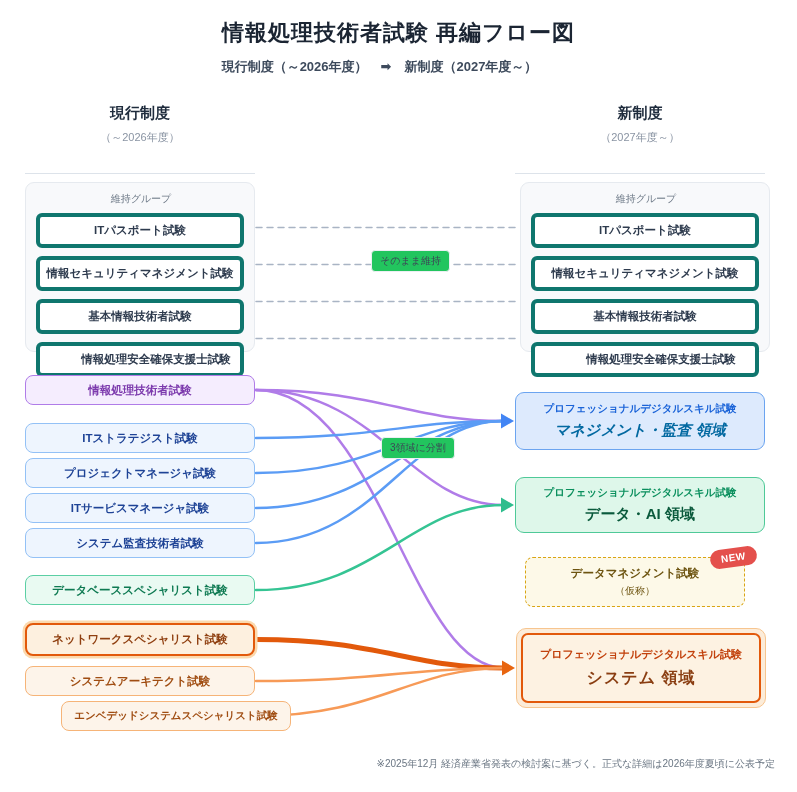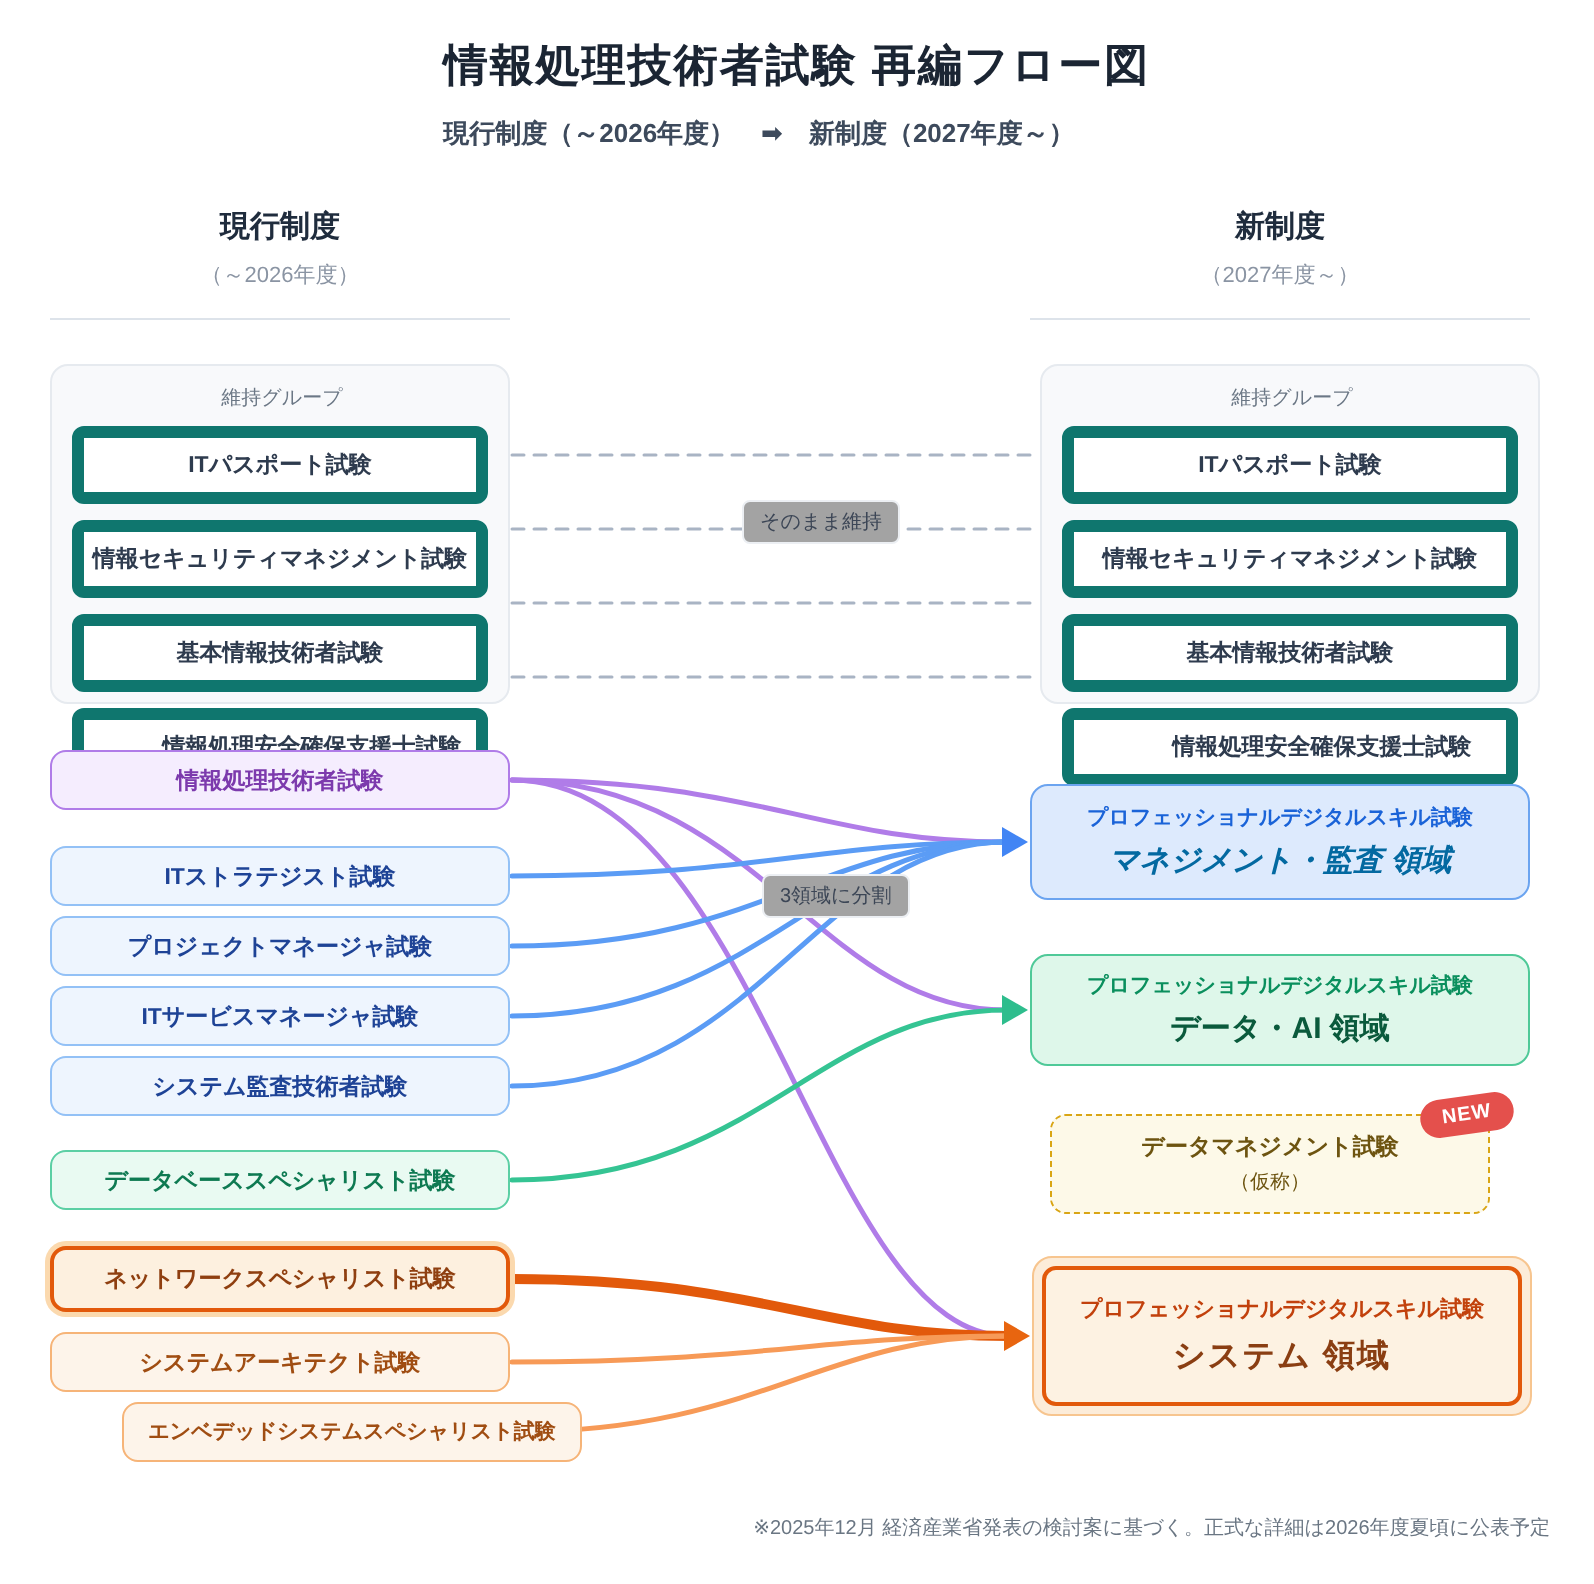--- a/index.html
+++ b/index.html
@@ -3,26 +3,26 @@
 <meta charset="utf-8">
 <style>
   html,body{margin:0;padding:0;background:#ffffff;}
   body{font-family:"Liberation Sans","DejaVu Sans",sans-serif;}
   #canvas{position:relative;width:797px;height:792px;margin:0 auto;background:#ffffff;overflow:hidden;}
   #wires{position:absolute;left:0;top:0;z-index:1;}
   .abs{position:absolute;box-sizing:border-box;}
   .z2{z-index:2;text-align:center;}
   .page-title{left:0;top:18px;width:797px;text-align:center;font-size:22px;font-weight:700;color:#1b2533;letter-spacing:1px;}
   .page-subtitle{left:0;top:58px;width:759px;text-align:center;font-size:13px;font-weight:700;color:#3d4a5c;}
-  .col-head{text-align:center;border-bottom:1px solid #dde3ea;padding-bottom:14px;}
+  .col-head{text-align:center;border-bottom:1px solid #dde3ea;padding-bottom:28px;}
   .col-head .t{font-size:15px;font-weight:700;color:#1f2c3d;}
   .col-head .s{font-size:11px;color:#8a94a3;margin-top:7px;}
   .keep-group{background:#f8f9fb;border:1px solid #e6eaef;border-radius:9px;padding:8px 10px;}
   .keep-label{font-size:10px;color:#6b7785;margin:1px 0 7px 2px;}
-  .keep-item{height:27px;background:#ffffff;border:6px solid #0f766e;border-radius:6px;display:flex;align-items:center;justify-content:center;font-size:11.5px;font-weight:600;color:#2e3b4e;margin-bottom:8px;}
+  .keep-item{height:27px;background:#ffffff;border:4px solid #0f766e;border-radius:6px;display:flex;align-items:center;justify-content:center;font-size:11.5px;font-weight:600;color:#2e3b4e;margin-bottom:8px;}
   .keep-item:last-child{margin-bottom:0;padding-left:32px;}
   .exam{width:230px;height:30px;border-radius:8px;display:flex;align-items:center;justify-content:center;font-size:11.5px;font-weight:700;}
   .t-purple{background:#f5edfe;border:1.5px solid #b07ce8;color:#7c3aad;}
   .t-blue{background:#eef5fe;border:1.5px solid #93c1f6;color:#1e4396;}
   .t-green{background:#e9faf2;border:1.5px solid #5bcfa4;color:#0e7a52;}
   .t-orange-strong{background:#fdf0df;border:2.5px solid #e2590b;color:#8f3f10;box-shadow:0 0 0 2.5px #fbd9ae;height:33px;}
   .t-orange{background:#fdf4ea;border:1.5px solid #f6b478;color:#a04d12;}
   .small-text{font-size:10.5px;margin-left:36px;}
   .newbox{display:flex;flex-direction:column;align-items:center;justify-content:center;border-radius:9px;}
   .newbox .hd{font-size:10.5px;font-weight:700;margin-bottom:5px;}
@@ -34,21 +34,21 @@
   .b-data .hd{color:#0a8f5d;}
   .b-data .ttl{color:#0a5a3c;}
   .b-datamgmt{background:#fdf9e8;border:1.5px dashed #d9a514;border-radius:8px;display:flex;flex-direction:column;align-items:center;justify-content:center;}
   .b-datamgmt .ttl{font-size:11.5px;font-weight:700;color:#6d5410;}
   .b-datamgmt .sub{font-size:10px;color:#6d5410;margin-top:3px;}
   .badge-new{position:absolute;right:-13px;top:-10px;background:#e4504c;color:#ffffff;font-size:10px;font-weight:700;padding:4px 11px;border-radius:12px;transform:rotate(-8deg);letter-spacing:.5px;}
   .b-system-outer{background:#fcecd9;border:1px solid #f7c58f;border-radius:10px;padding:4px;}
   .b-system-inner{width:100%;height:100%;box-sizing:border-box;background:#fdf2e2;border:2px solid #e2590b;border-radius:7px;display:flex;flex-direction:column;align-items:center;justify-content:center;}
   .b-system-inner .hd{font-size:11px;font-weight:700;color:#c2410c;margin-bottom:6px;}
   .b-system-inner .ttl{font-size:16px;font-weight:700;color:#8a3e12;letter-spacing:1px;}
-  .wire-label{z-index:3;background:#a3a3a3;border:1px solid #eceff3;border-radius:4px;padding:3px 8px;font-size:10px;color:#3c4656;}
+  .wire-label{z-index:3;background:#22c55e;border:1px solid #eceff3;border-radius:4px;padding:3px 8px;font-size:10px;color:#3c4656;}
   .footnote{right:22px;top:757px;font-size:10px;color:#6a7683;}
 </style>
 </head>
 <body>
 
 <div id="canvas">
 
   <svg id="wires" width="797" height="792">
       <path d="M256 227.5 L519 227.5" stroke-dasharray="6 5" stroke="#a9b4c4" stroke-width="1.5" fill="none" stroke-linecap="round"></path>
       <path d="M256 264.5 L519 264.5" stroke-dasharray="6 5" stroke="#a9b4c4" stroke-width="1.5" fill="none" stroke-linecap="round"></path>

